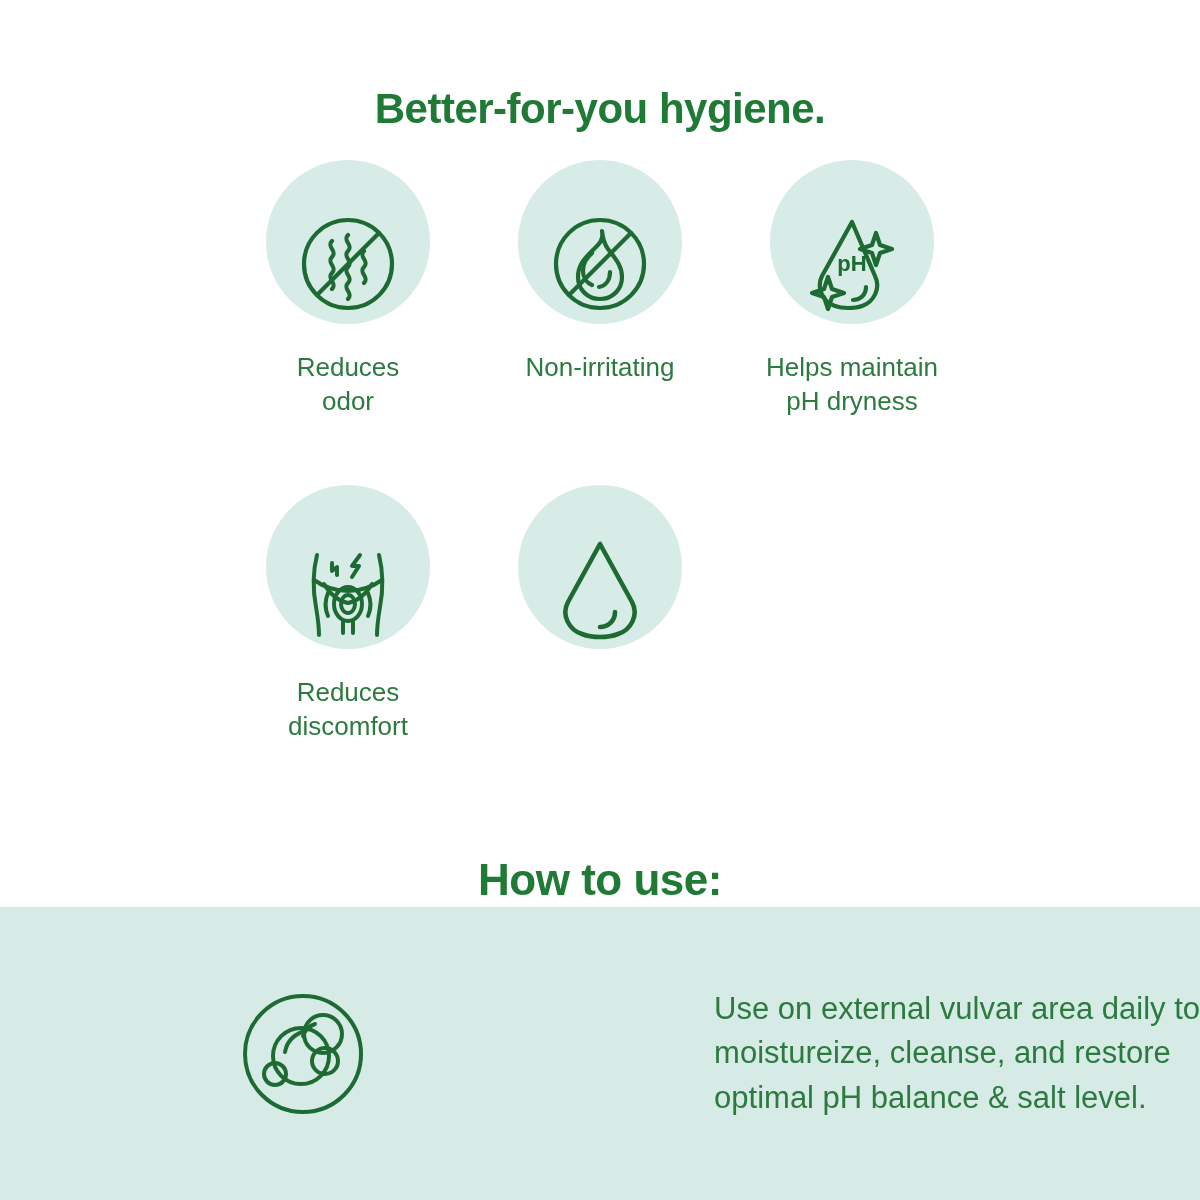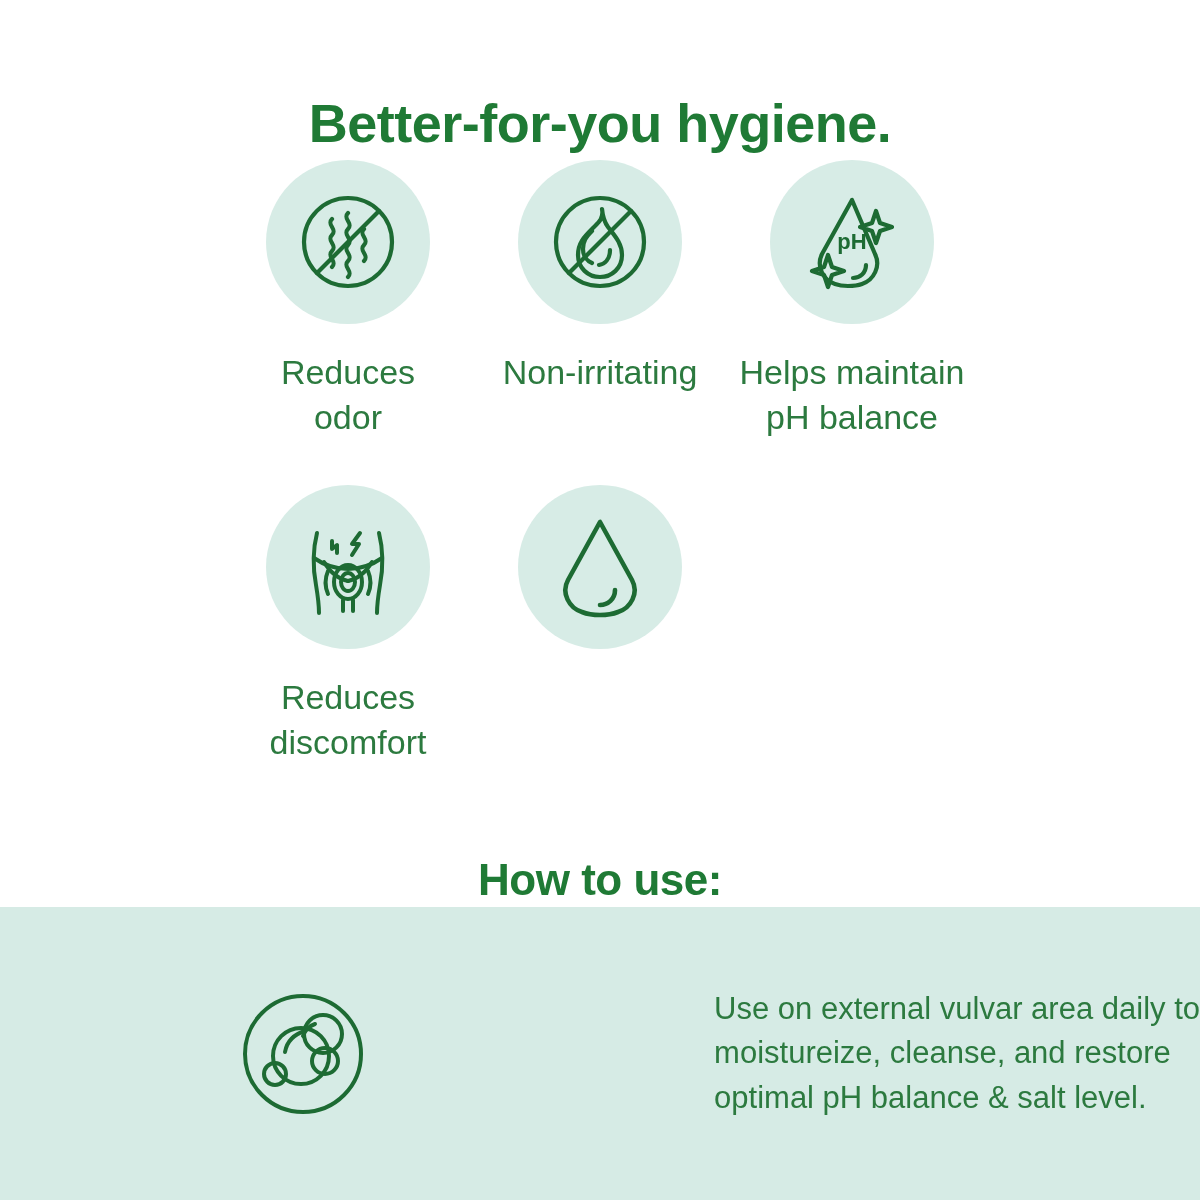--- a/index.html
+++ b/index.html
@@ -22,21 +22,21 @@
     box-sizing: border-box;
   }
 
   
   .headline {
     position: absolute;
     top: 58px;
     left: 0;
     width: 1200px;
     text-align: center;
-    font-size: 54px;
+    font-size: 42px;
     font-weight: bold;
     letter-spacing: -0.5px;
     color: #1f7a35;
     line-height: 1.1;
   }
 
   
   .benefits {
     position: absolute;
     top: 160px;
@@ -50,30 +50,30 @@
     display: flex;
     flex-direction: column;
     align-items: center;
   }
   .benefit-circle {
     width: 164px;
     height: 164px;
     border-radius: 50%;
     background: #d7ece6;
     display: flex;
-    align-items: center;
+    align-items: flex-end;
     justify-content: center;
   }
   .benefit-circle svg {
     display: block;
   }
   .benefit-label {
     margin-top: 26px;
     text-align: center;
-    font-size: 34px;
+    font-size: 26px;
     line-height: 1.32;
     color: #2c7a3f;
     white-space: pre-line;
     max-width: 250px;
   }
 
   
   .howto-title {
     position: absolute;
     top: 818px;
@@ -162,21 +162,21 @@
           <svg width="120" height="120" viewBox="0 0 120 120" fill="none" stroke="#1d6b33" stroke-width="4.2" stroke-linecap="round" stroke-linejoin="round">
             <path d="M60 18 L30 72 c-6 12 1 26 13 30 c4 1.5 9 2 13 2 c5 0 10 -0.5 14 -2 c12 -4 19 -18 13 -30 z"></path>
             <path d="M74 83 c0 8 -6 13 -13 13"></path>
             <path d="M84 29 l4 12 l12 4 l-12 4 l-4 12 l-4 -12 l-12 -4 l12 -4 z"></path>
             <path d="M36 73 l4 12 l12 4 l-12 4 l-4 12 l-4 -12 l-12 -4 l12 -4 z"></path>
             <text x="60" y="67" font-family="Liberation Sans, sans-serif" font-size="22" font-weight="bold" fill="#1d6b33" stroke="none" text-anchor="middle">pH</text>
           </svg>
         </span>
       </div>
       <div class="benefit-label">Helps maintain
-pH balance</div>
+pH dryness</div>
     </div>
 
 
     <div class="benefit">
       <div class="benefit-circle">
         <span>
           <svg width="120" height="120" viewBox="0 0 120 120" fill="none" stroke="#1d6b33" stroke-width="4" stroke-linecap="round" stroke-linejoin="round">
             <path d="M29 26 c-4 16 -4 36 -1 52 c2 12 3 20 3 28"></path>
             <path d="M91 26 c4 16 4 36 1 52 c-2 12 -3 20 -3 28"></path>
             <path d="M26 51 c10 7 22 11 34 11 c12 0 24 -4 34 -11"></path>

